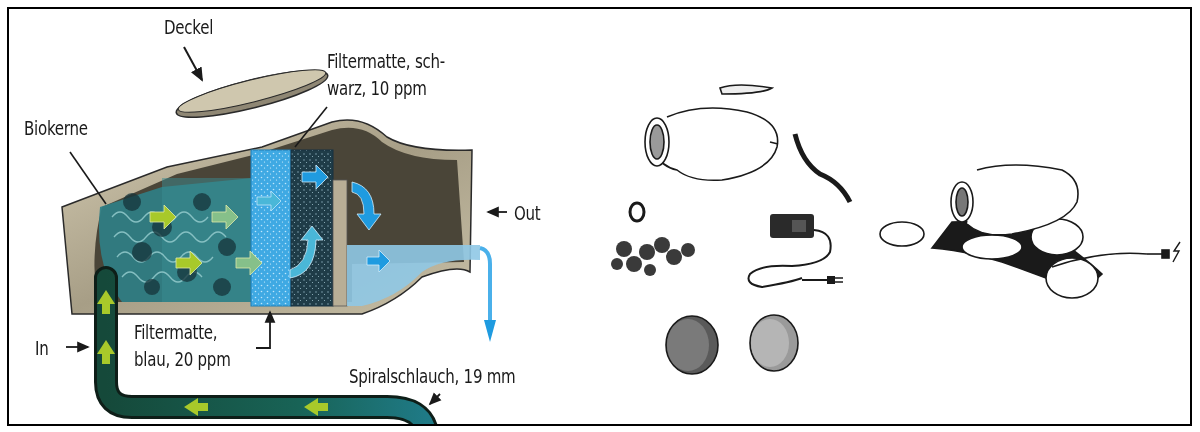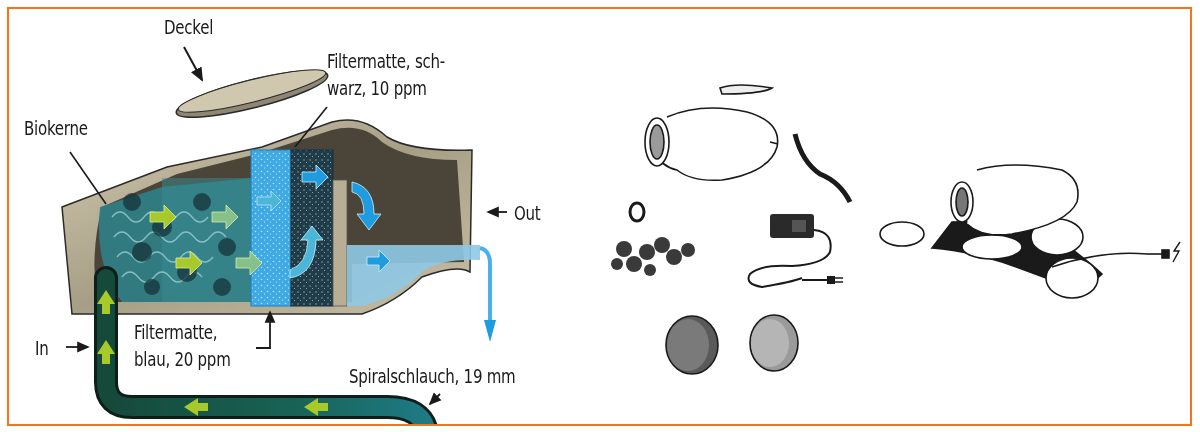--- a/index.html
+++ b/index.html
@@ -1,17 +1,17 @@
 <!DOCTYPE html>
 <html><head>
 <meta charset="utf-8">
 <style>
   html, body { margin: 0; padding: 0; background: #ffffff; }
   body { width: 1200px; height: 432px; position: relative; overflow: hidden; font-family: "DejaVu Sans", sans-serif; }
-  .frame { position: absolute; left: 7px; top: 7px; width: 1181px; height: 415px; border: 2px solid #f97316; background: #ffffff; overflow: hidden; }
+  .frame { position: absolute; left: 7px; top: 7px; width: 1181px; height: 415px; border: 2px solid #000000; background: #ffffff; overflow: hidden; }
   svg.art { position: absolute; left: 0; top: 0; }
   .lbl { position: absolute; font-family: "DejaVu Sans", sans-serif; font-size: 19px; color: #1a1a1a; letter-spacing: -0.3px; line-height: 23px; white-space: nowrap; font-stretch: condensed; transform: scaleX(0.88); transform-origin: left top; }
 </style>
 </head>
 <body>
 
 <div class="frame">
   <svg class="art" width="1181" height="415" viewBox="7 7 1181 415">
     <defs>
       <pattern id="speck" width="6" height="6" patternUnits="userSpaceOnUse">

